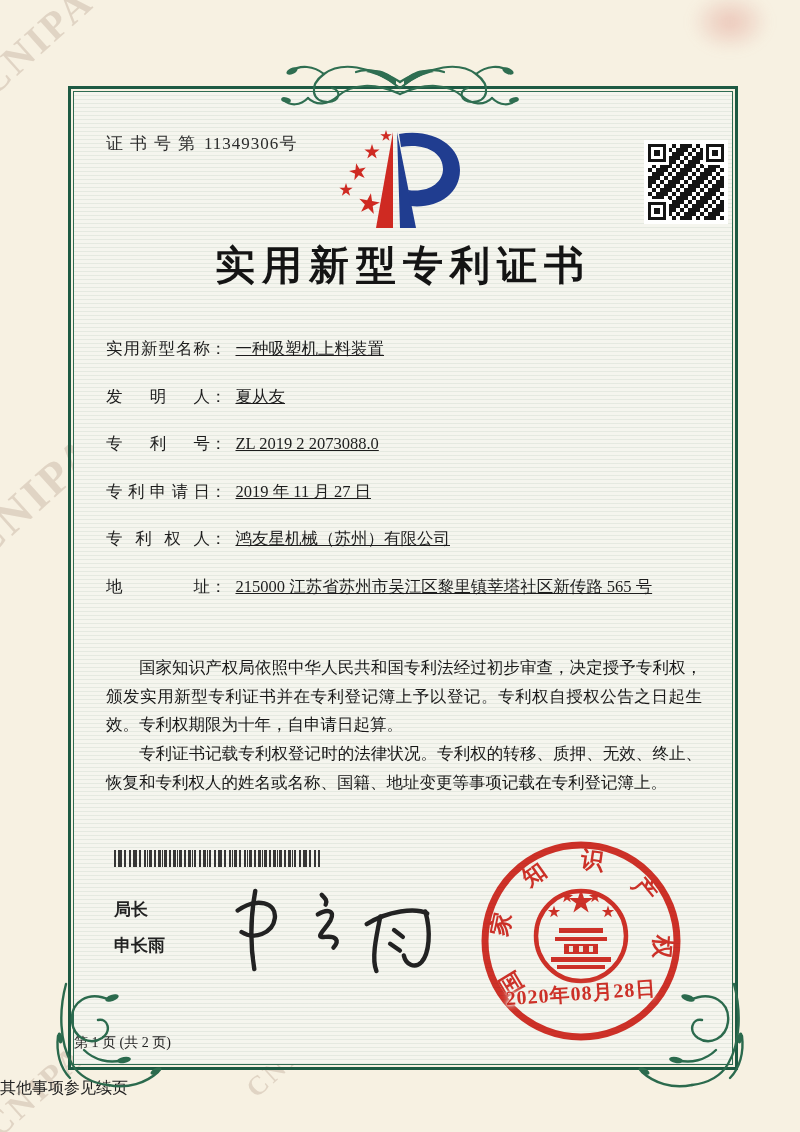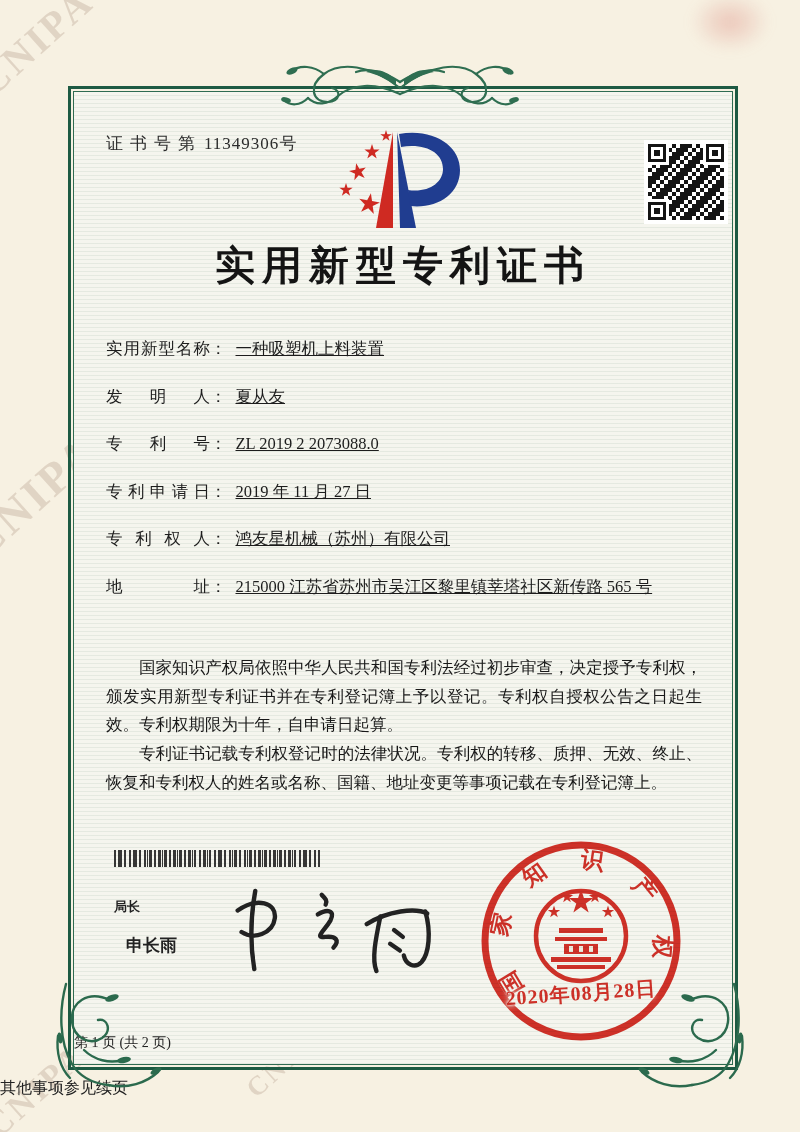--- a/index.html
+++ b/index.html
@@ -43,23 +43,23 @@
   .fvalue{margin-left:9px;text-decoration:underline;}
   .grant .pair2{margin-left:52px;}
   .paras{position:absolute;left:32px;right:30px;top:562px;font-size:16.5px;line-height:1.74;
          text-align:justify;color:#181818;}
   .paras p{margin:0;text-indent:2em;}
   .barcode{position:absolute;left:40px;top:758px;width:206px;height:17px;
      background:
        repeating-linear-gradient(90deg,#161616 0 2px,transparent 2px 5px),
        repeating-linear-gradient(90deg,#161616 0 1px,transparent 1px 3.7px);
      opacity:.85;}
-  .signer-role{position:absolute;left:40px;top:806px;font-size:13px;font-weight:600;
+  .signer-role{position:absolute;left:40px;top:806px;font-size:17px;font-weight:600;
       font-family:"Liberation Sans","DejaVu Sans",sans-serif;color:#222;}
-  .signer-name{position:absolute;left:52px;top:842px;font-size:17px;font-weight:600;
+  .signer-name{position:absolute;left:40px;top:842px;font-size:17px;font-weight:600;
       font-family:Liberation Serif, serif;color:#222;}
   .signature{position:absolute;left:150px;top:790px;z-index:4;}
   .seal{position:absolute;left:402px;top:744px;width:210px;height:210px;z-index:5;
         mix-blend-mode:multiply;opacity:.95;}
   .seal-date{position:absolute;left:8px;top:144px;width:194px;text-align:center;
       font-size:20px;font-weight:bold;color:#d6281f;transform:rotate(-4deg);
       text-shadow:0 0 2px #fff,0 0 4px #fff,0 0 6px #f5f5ee;letter-spacing:1px;white-space:nowrap;}
   .page-info{position:absolute;left:0;top:942px;width:100%;text-align:left;font-size:14px;color:#222;}
   .continuation{position:absolute;left:0;top:1078px;width:100%;text-align:left;font-size:16px;color:#222;z-index:2;}
 </style>

